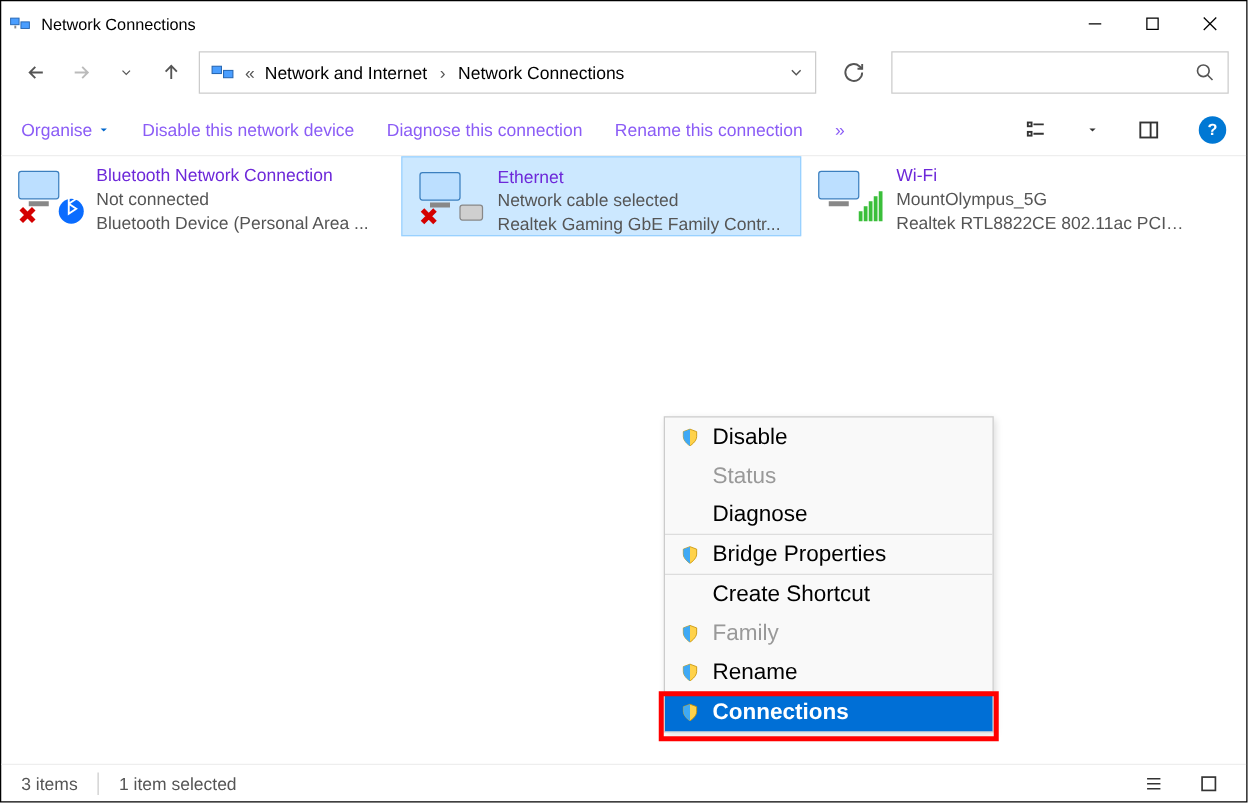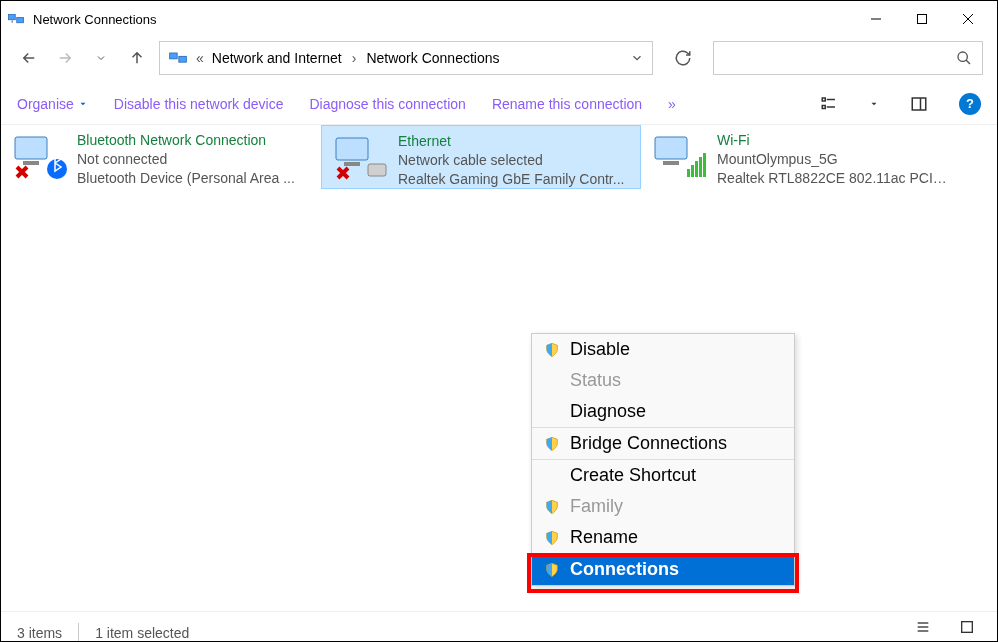--- a/index.html
+++ b/index.html
@@ -30,36 +30,36 @@
   .cmd-spacer { flex: 1; }
   .view-btn { width: 28px; height: 28px; display: flex; align-items: center; justify-content: center; }
   .help-icon { width: 22px; height: 22px; border-radius: 50%; background: #0078d4; color: #fff; display: flex; align-items: center; justify-content: center; font-size: 13px; font-weight: bold; }
 
   
   .content { padding: 0; display: flex; flex-wrap: wrap; position: relative; }
   .conn-item { width: 320px; height: 64px; display: flex; align-items: flex-start; padding: 6px 8px; gap: 8px; }
   .conn-item.selected { background: #cce8ff; border: 1px solid #99d1ff; }
   .conn-icon { width: 60px; height: 50px; position: relative; }
   .conn-text { flex: 1; font-size: 14px; line-height: 1.35; overflow: hidden; }
-  .conn-name { color: #15803d; white-space: nowrap; overflow: hidden; text-overflow: ellipsis; }
+  .conn-name { color: #6d28d9; white-space: nowrap; overflow: hidden; text-overflow: ellipsis; }
   .conn-status { color: #555; white-space: nowrap; overflow: hidden; text-overflow: ellipsis; }
   .conn-device { color: #555; white-space: nowrap; overflow: hidden; text-overflow: ellipsis; }
 
   
   .ctx-menu { position: absolute; left: 530px; top: 208px; width: 264px; background: #f9f9f9; border: 1px solid #ccc; box-shadow: 2px 2px 6px rgba(0,0,0,0.15); }
   .ctx-row { display: flex; align-items: center; height: 31px; padding: 0 12px; gap: 10px; font-size: 18px; }
   .ctx-row.disabled { color: #999; }
   .ctx-row.highlighted { background: #006fd6; color: #fff; font-weight: 600; }
   .ctx-sep { height: 1px; background: #ddd; margin: 0; }
   .shield { width: 16px; height: 16px; }
   .ctx-icon-space { width: 16px; }
   .red-box { position: absolute; border: 4px solid red; pointer-events: none; }
 
   
-  .statusbar { position: absolute; bottom: 0; left: 0; right: 0; height: 30px; border-top: 1px solid #eee; display: flex; align-items: flex-end; padding: 0 16px; font-size: 14px; color: #555; gap: 16px; }
+  .statusbar { position: absolute; bottom: 0; left: 0; right: 0; height: 30px; border-top: 1px solid #eee; display: flex; align-items: center; padding: 0 16px; font-size: 14px; color: #555; gap: 16px; }
   .status-sep { border-left: 1px solid #ccc; height: 18px; }
   .status-spacer { flex: 1; }
 
   
 </style>
 </head>
 <body>
 
 <div class="titlebar">
   <svg class="app-icon" viewBox="0 0 24 24">
@@ -242,21 +242,21 @@
     <div class="ctx-row">
       <span class="ctx-icon-space"></span>
       <span>Diagnose</span>
     </div>
     <div class="ctx-sep"></div>
     <div class="ctx-row">
       <svg class="shield" viewBox="0 0 24 24">
           <path d="M12 2 L20 5 V11 C20 17 12 22 12 22 C12 22 4 17 4 11 V5 Z" fill="#ffd24a" stroke="#c79200"></path>
           <path d="M12 2 L12 22 C12 22 4 17 4 11 V5 Z" fill="#3fa9f5"></path>
         </svg>
-      <span>Bridge Connections</span>
+      <span>Bridge Properties</span>
     </div>
     <div class="ctx-sep"></div>
     <div class="ctx-row">
       <span class="ctx-icon-space"></span>
       <span>Create Shortcut</span>
     </div>
     <div class="ctx-row disabled">
       <svg class="shield" viewBox="0 0 24 24">
           <path d="M12 2 L20 5 V11 C20 17 12 22 12 22 C12 22 4 17 4 11 V5 Z" fill="#ffd24a" stroke="#c79200"></path>
           <path d="M12 2 L12 22 C12 22 4 17 4 11 V5 Z" fill="#3fa9f5"></path>

